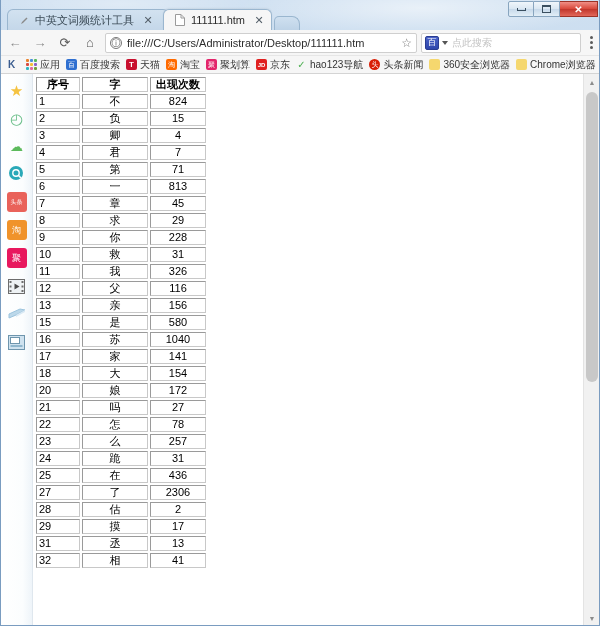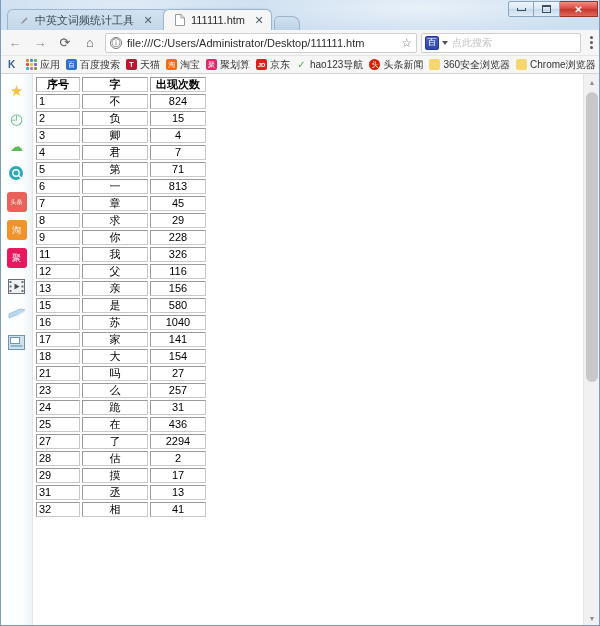--- a/index.html
+++ b/index.html
@@ -512,20 +512,25 @@
               <td class="c-idx">8</td>
               <td class="c-ch">求</td>
               <td class="c-cnt">29</td>
             </tr>
             <tr>
               <td class="c-idx">9</td>
               <td class="c-ch">你</td>
               <td class="c-cnt">228</td>
             </tr>
             <tr>
+              <td class="c-idx">10</td>
+              <td class="c-ch">救</td>
+              <td class="c-cnt">31</td>
+            </tr>
+            <tr>
               <td class="c-idx">11</td>
               <td class="c-ch">我</td>
               <td class="c-cnt">326</td>
             </tr>
             <tr>
               <td class="c-idx">12</td>
               <td class="c-ch">父</td>
               <td class="c-cnt">116</td>
             </tr>
             <tr>
@@ -547,43 +552,53 @@
               <td class="c-idx">17</td>
               <td class="c-ch">家</td>
               <td class="c-cnt">141</td>
             </tr>
             <tr>
               <td class="c-idx">18</td>
               <td class="c-ch">大</td>
               <td class="c-cnt">154</td>
             </tr>
             <tr>
+              <td class="c-idx">20</td>
+              <td class="c-ch">娘</td>
+              <td class="c-cnt">172</td>
+            </tr>
+            <tr>
               <td class="c-idx">21</td>
               <td class="c-ch">吗</td>
               <td class="c-cnt">27</td>
             </tr>
             <tr>
+              <td class="c-idx">22</td>
+              <td class="c-ch">怎</td>
+              <td class="c-cnt">78</td>
+            </tr>
+            <tr>
               <td class="c-idx">23</td>
               <td class="c-ch">么</td>
               <td class="c-cnt">257</td>
             </tr>
             <tr>
               <td class="c-idx">24</td>
               <td class="c-ch">跪</td>
               <td class="c-cnt">31</td>
             </tr>
             <tr>
               <td class="c-idx">25</td>
               <td class="c-ch">在</td>
               <td class="c-cnt">436</td>
             </tr>
             <tr>
               <td class="c-idx">27</td>
               <td class="c-ch">了</td>
-              <td class="c-cnt">2294</td>
+              <td class="c-cnt">2306</td>
             </tr>
             <tr>
               <td class="c-idx">28</td>
               <td class="c-ch">估</td>
               <td class="c-cnt">2</td>
             </tr>
             <tr>
               <td class="c-idx">29</td>
               <td class="c-ch">摸</td>
               <td class="c-cnt">17</td>

